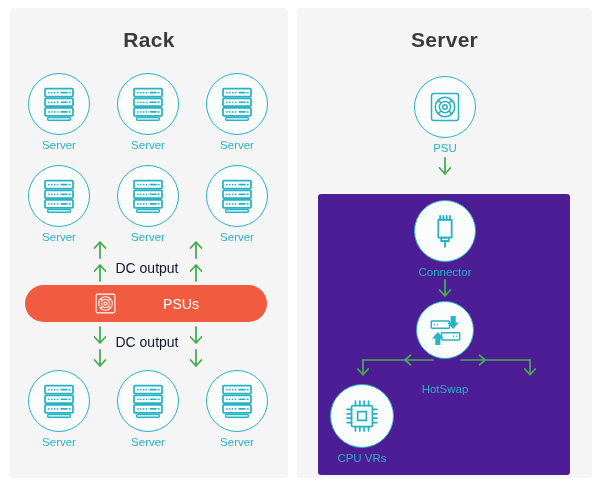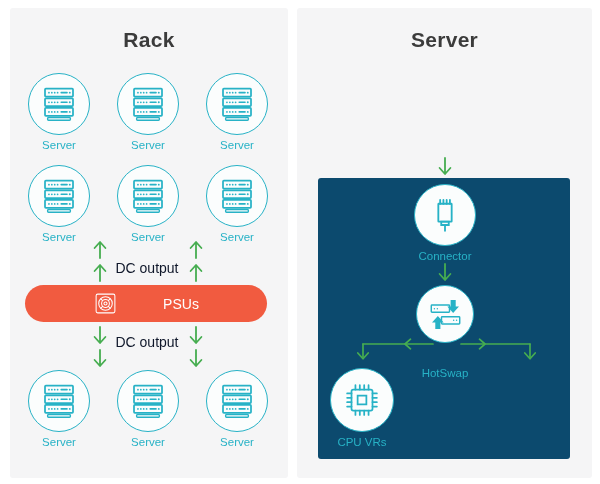--- a/index.html
+++ b/index.html
@@ -13,22 +13,22 @@
   .node{position:absolute;width:70px;display:flex;flex-direction:column;align-items:center;}
   .circle{box-sizing:border-box;width:62px;height:62px;border:1.5px solid #27b2c6;
        border-radius:50%;background:#fbfdfd;display:flex;align-items:center;justify-content:center;}
   .circle.sm{width:58px;height:58px;}
   .circle.lg{width:64px;height:64px;}
   .node-label{margin-top:4px;font-size:11.5px;color:#27b2c6;white-space:nowrap;}
   .dc-label{position:absolute;width:120px;text-align:center;font-size:14px;color:#0f172a;}
   .psu-bar{position:absolute;left:15px;top:277px;width:242px;height:37px;background:#f15b40;
        border-radius:19px;display:flex;align-items:center;justify-content:center;gap:9px;}
   .bar-label{color:#ffffff;font-size:14px;margin-left:36px;}
-  .inner-box{position:absolute;left:21px;top:170px;width:252px;height:281px;
-       background:#0c4a6e;border-radius:3px;}
+  .inner-box{position:absolute;left:21px;top:186px;width:252px;height:281px;
+       background:#4c1d95;border-radius:3px;}
   svg.abs{position:absolute;display:block;}
 </style>
 </head>
 <body>
 
 <svg width="0" height="0" style="position:absolute">
   <defs>
     <g id="ic-server" fill="none" stroke="#27b2c6" stroke-width="2" stroke-linecap="round">
       <rect x="8" y="6.5" width="32" height="9" rx="1"></rect>
       <rect x="8" y="17.5" width="32" height="9" rx="1"></rect>
@@ -232,20 +232,28 @@
           <use href="#ic-server"></use>
         </svg>
       </div>
     <div class="node-label">Server</div>
   </div>
 </div>
 
 <div class="panel" id="server-panel">
   <div class="panel-title">Server</div>
 
+  <div class="node" style="left:113px;top:68px">
+    <div class="circle">
+      <svg width="36" height="36" viewBox="0 0 48 48" stroke="#27b2c6" fill="#27b2c6">
+          <use href="#ic-psu" stroke="#27b2c6"></use>
+        </svg>
+    </div>
+    <div class="node-label">PSU</div>
+  </div>
   <svg class="abs" style="left:140px;top:148px" width="16" height="22" viewBox="0 0 16 22">
       <use href="#ic-arrow-down"></use>
     </svg>
 
   <div class="inner-box">
 
     <div class="node" style="left:92px;top:6px">
       <div class="circle">
         <svg width="40" height="40" viewBox="0 0 48 48">
             <use href="#ic-connector"></use>

